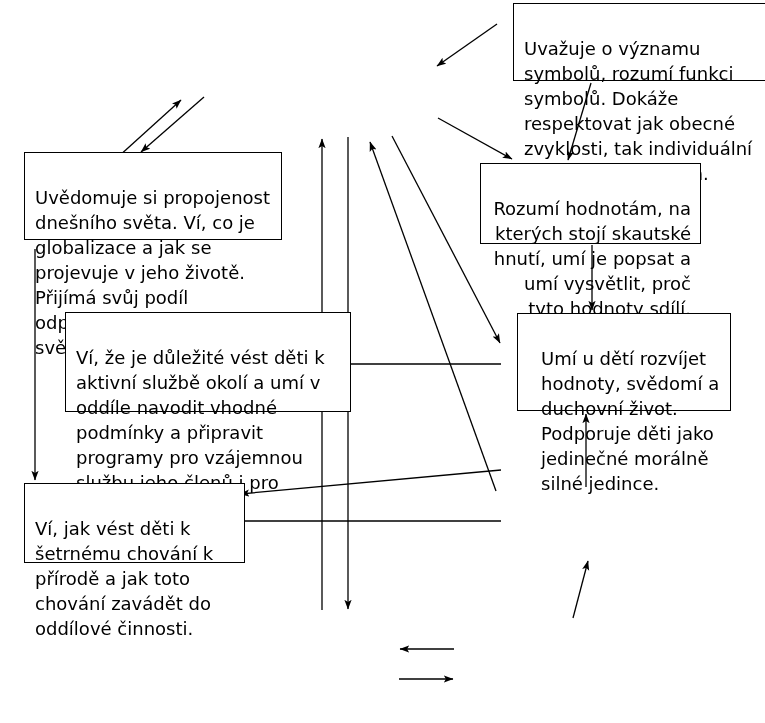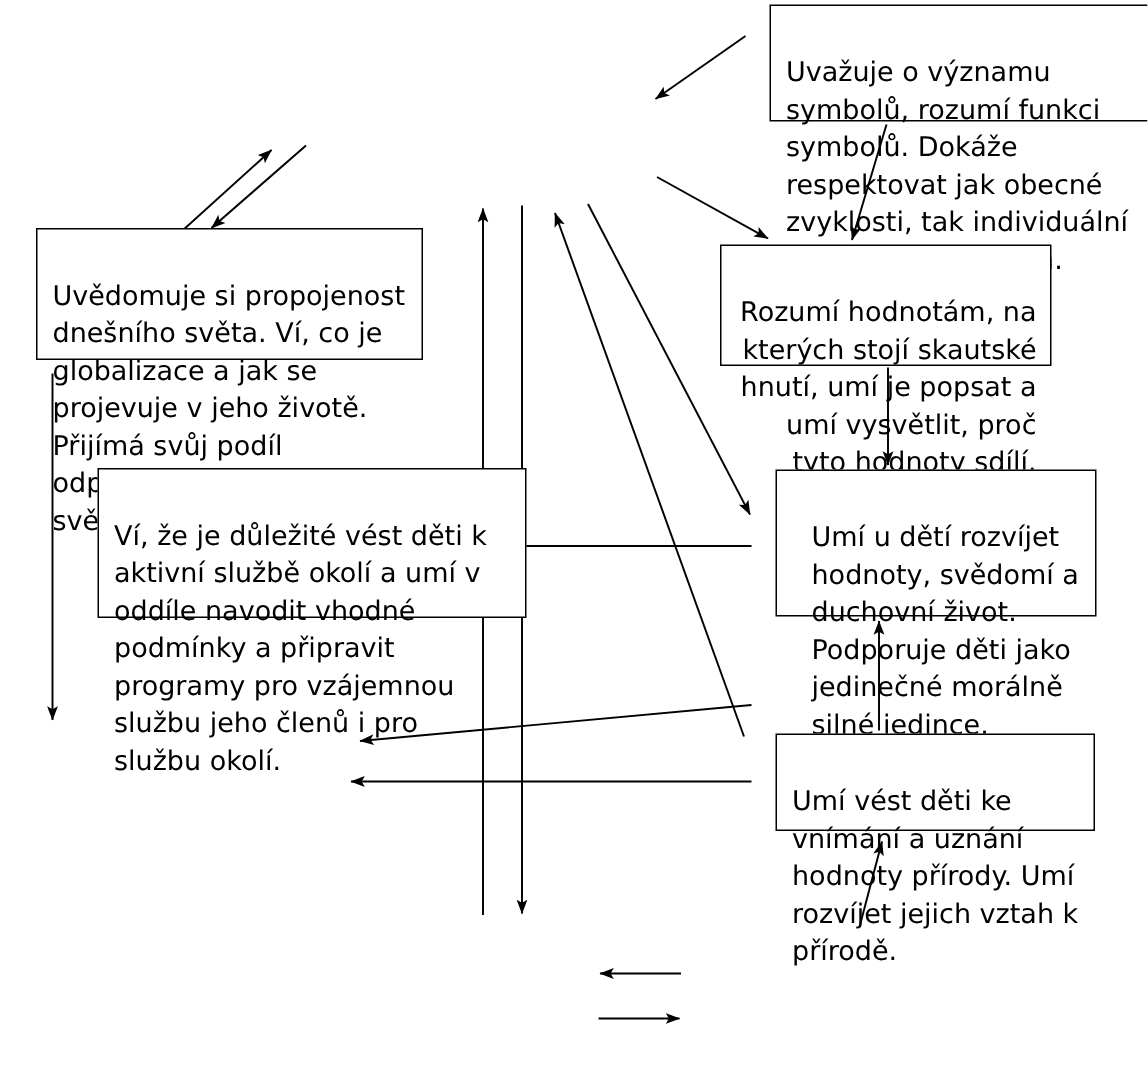--- a/index.html
+++ b/index.html
@@ -102,20 +102,20 @@
   </div>
 
   <div class="node" style="left:51px; top:312px; width:286px; height:100px;">
     <span>Ví, že je důležité vést děti k aktivní službě okolí a umí v oddíle navodit vhodné podmínky a připravit programy pro vzájemnou službu jeho členů i pro službu okolí.</span>
   </div>
 
   <div class="node" style="left:503px; top:313px; width:214px; height:98px;padding-left:23px;">
     <span>Umí u dětí rozvíjet hodnoty, svědomí a duchovní život. Podporuje děti jako jedinečné morálně silné jedince.</span>
   </div>
 
+  <div class="node" style="left:10px; top:483px; width:221px; height:80px;">
+    <span>Ví, jak vést děti k šetrnému chování k přírodě a jak toto chování zavádět do oddílové činnosti.</span>
+  </div>
 
-  <div class="node" style="left:503px; top:489px; width:213px; height:65px;">
-    <span>Umí vést děti ke vnímání a uznání hodnoty přírody. Umí rozvíjet jejich vztah k přírodě.</span>
-  </div>
 
 
 
 </div>
 
 </body></html>

